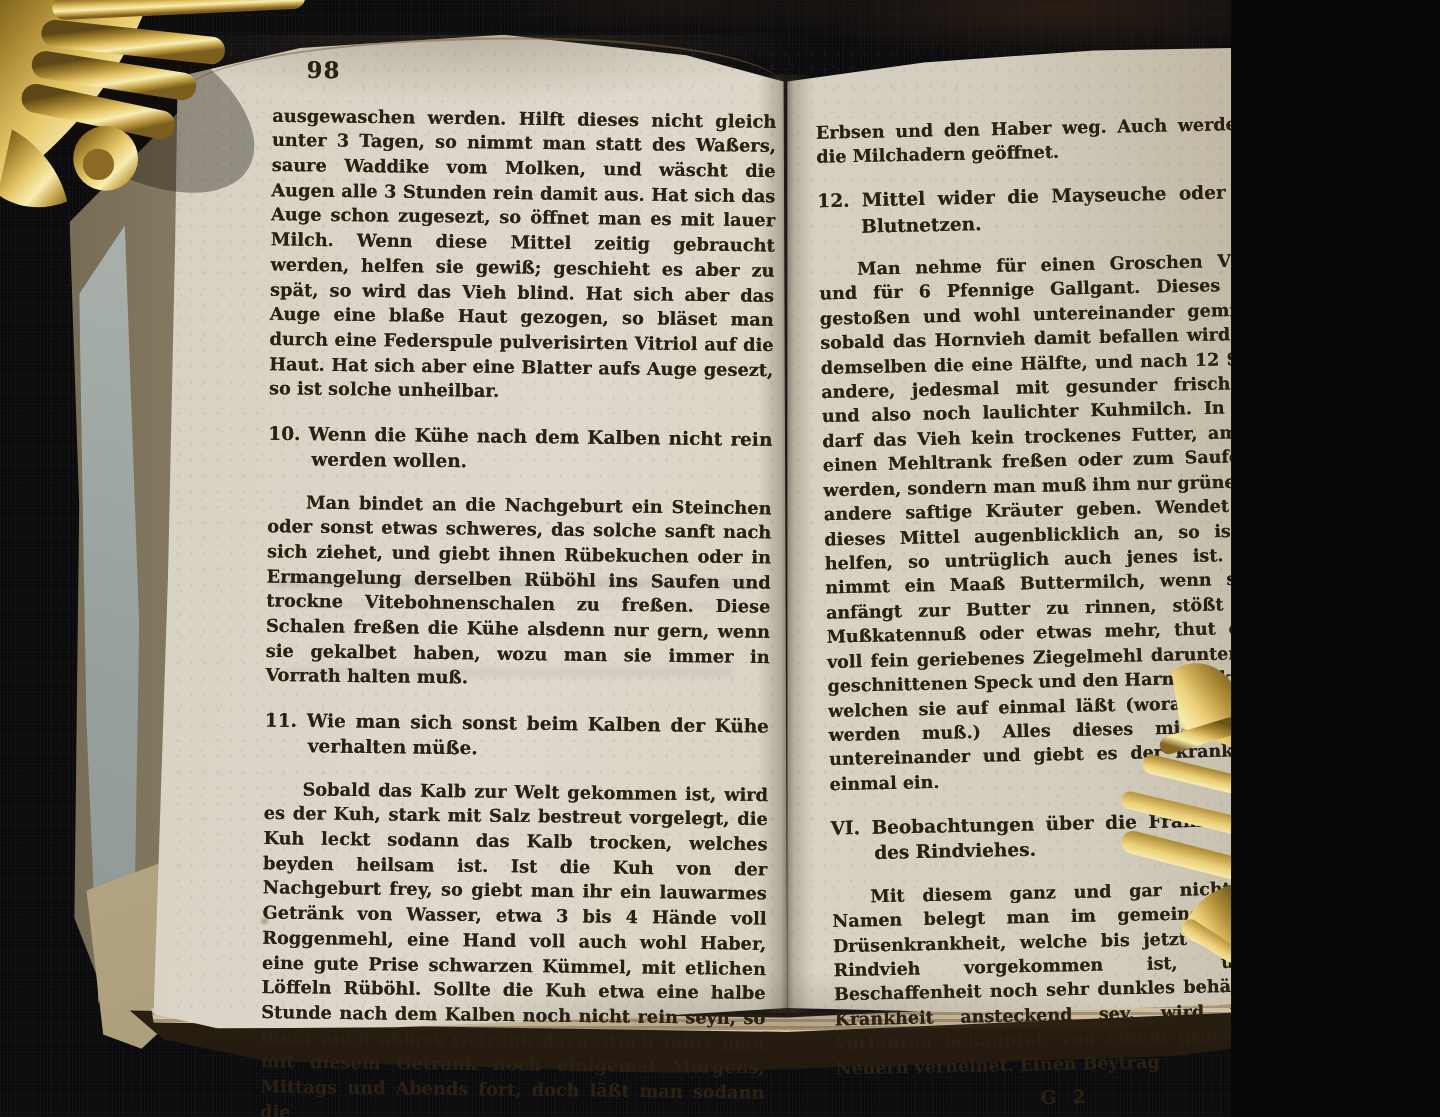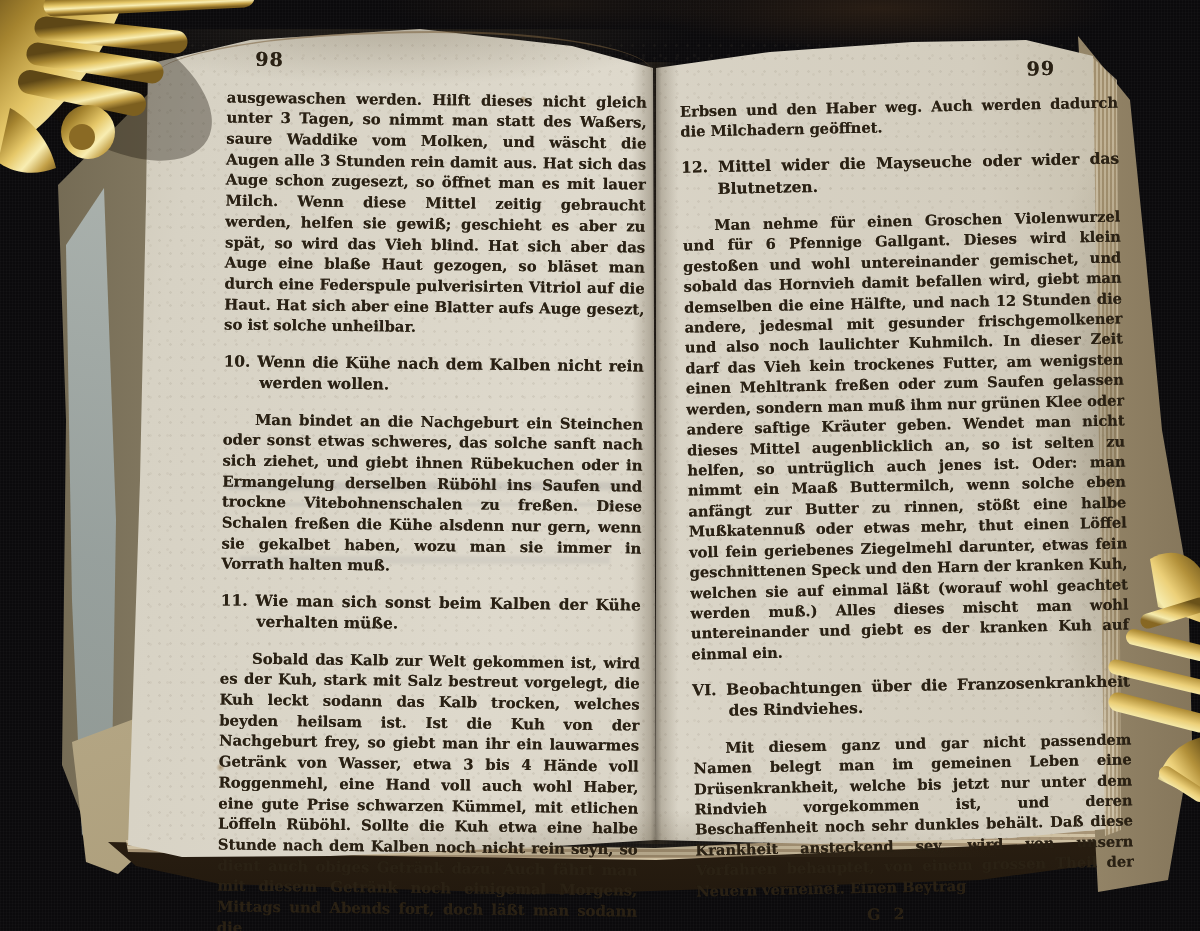--- a/index.html
+++ b/index.html
@@ -1,17 +1,17 @@
 <!DOCTYPE html>
 <html><head>
 <meta charset="utf-8">
 <style>
   html,body{margin:0;padding:0;background:#060507;}
   .stage{
-    position:relative;width:1200px;height:931px;overflow:hidden;
+    position:relative;width:1026px;height:931px;overflow:hidden;
     background:
       radial-gradient(ellipse 340px 60px at 880px 8px, rgba(64,44,26,.55), transparent 70%),
       radial-gradient(ellipse 260px 40px at 560px 4px, rgba(52,38,24,.35), transparent 70%),
       repeating-linear-gradient(90deg, rgba(255,255,255,.020) 0 1px, transparent 1px 3px),
       repeating-linear-gradient(0deg, rgba(255,255,255,.016) 0 1px, transparent 1px 3px),
       #0b0a0c;
     font-family:"DejaVu Serif","Liberation Serif",serif;
   }
   .abs{position:absolute;inset:0;}
   

